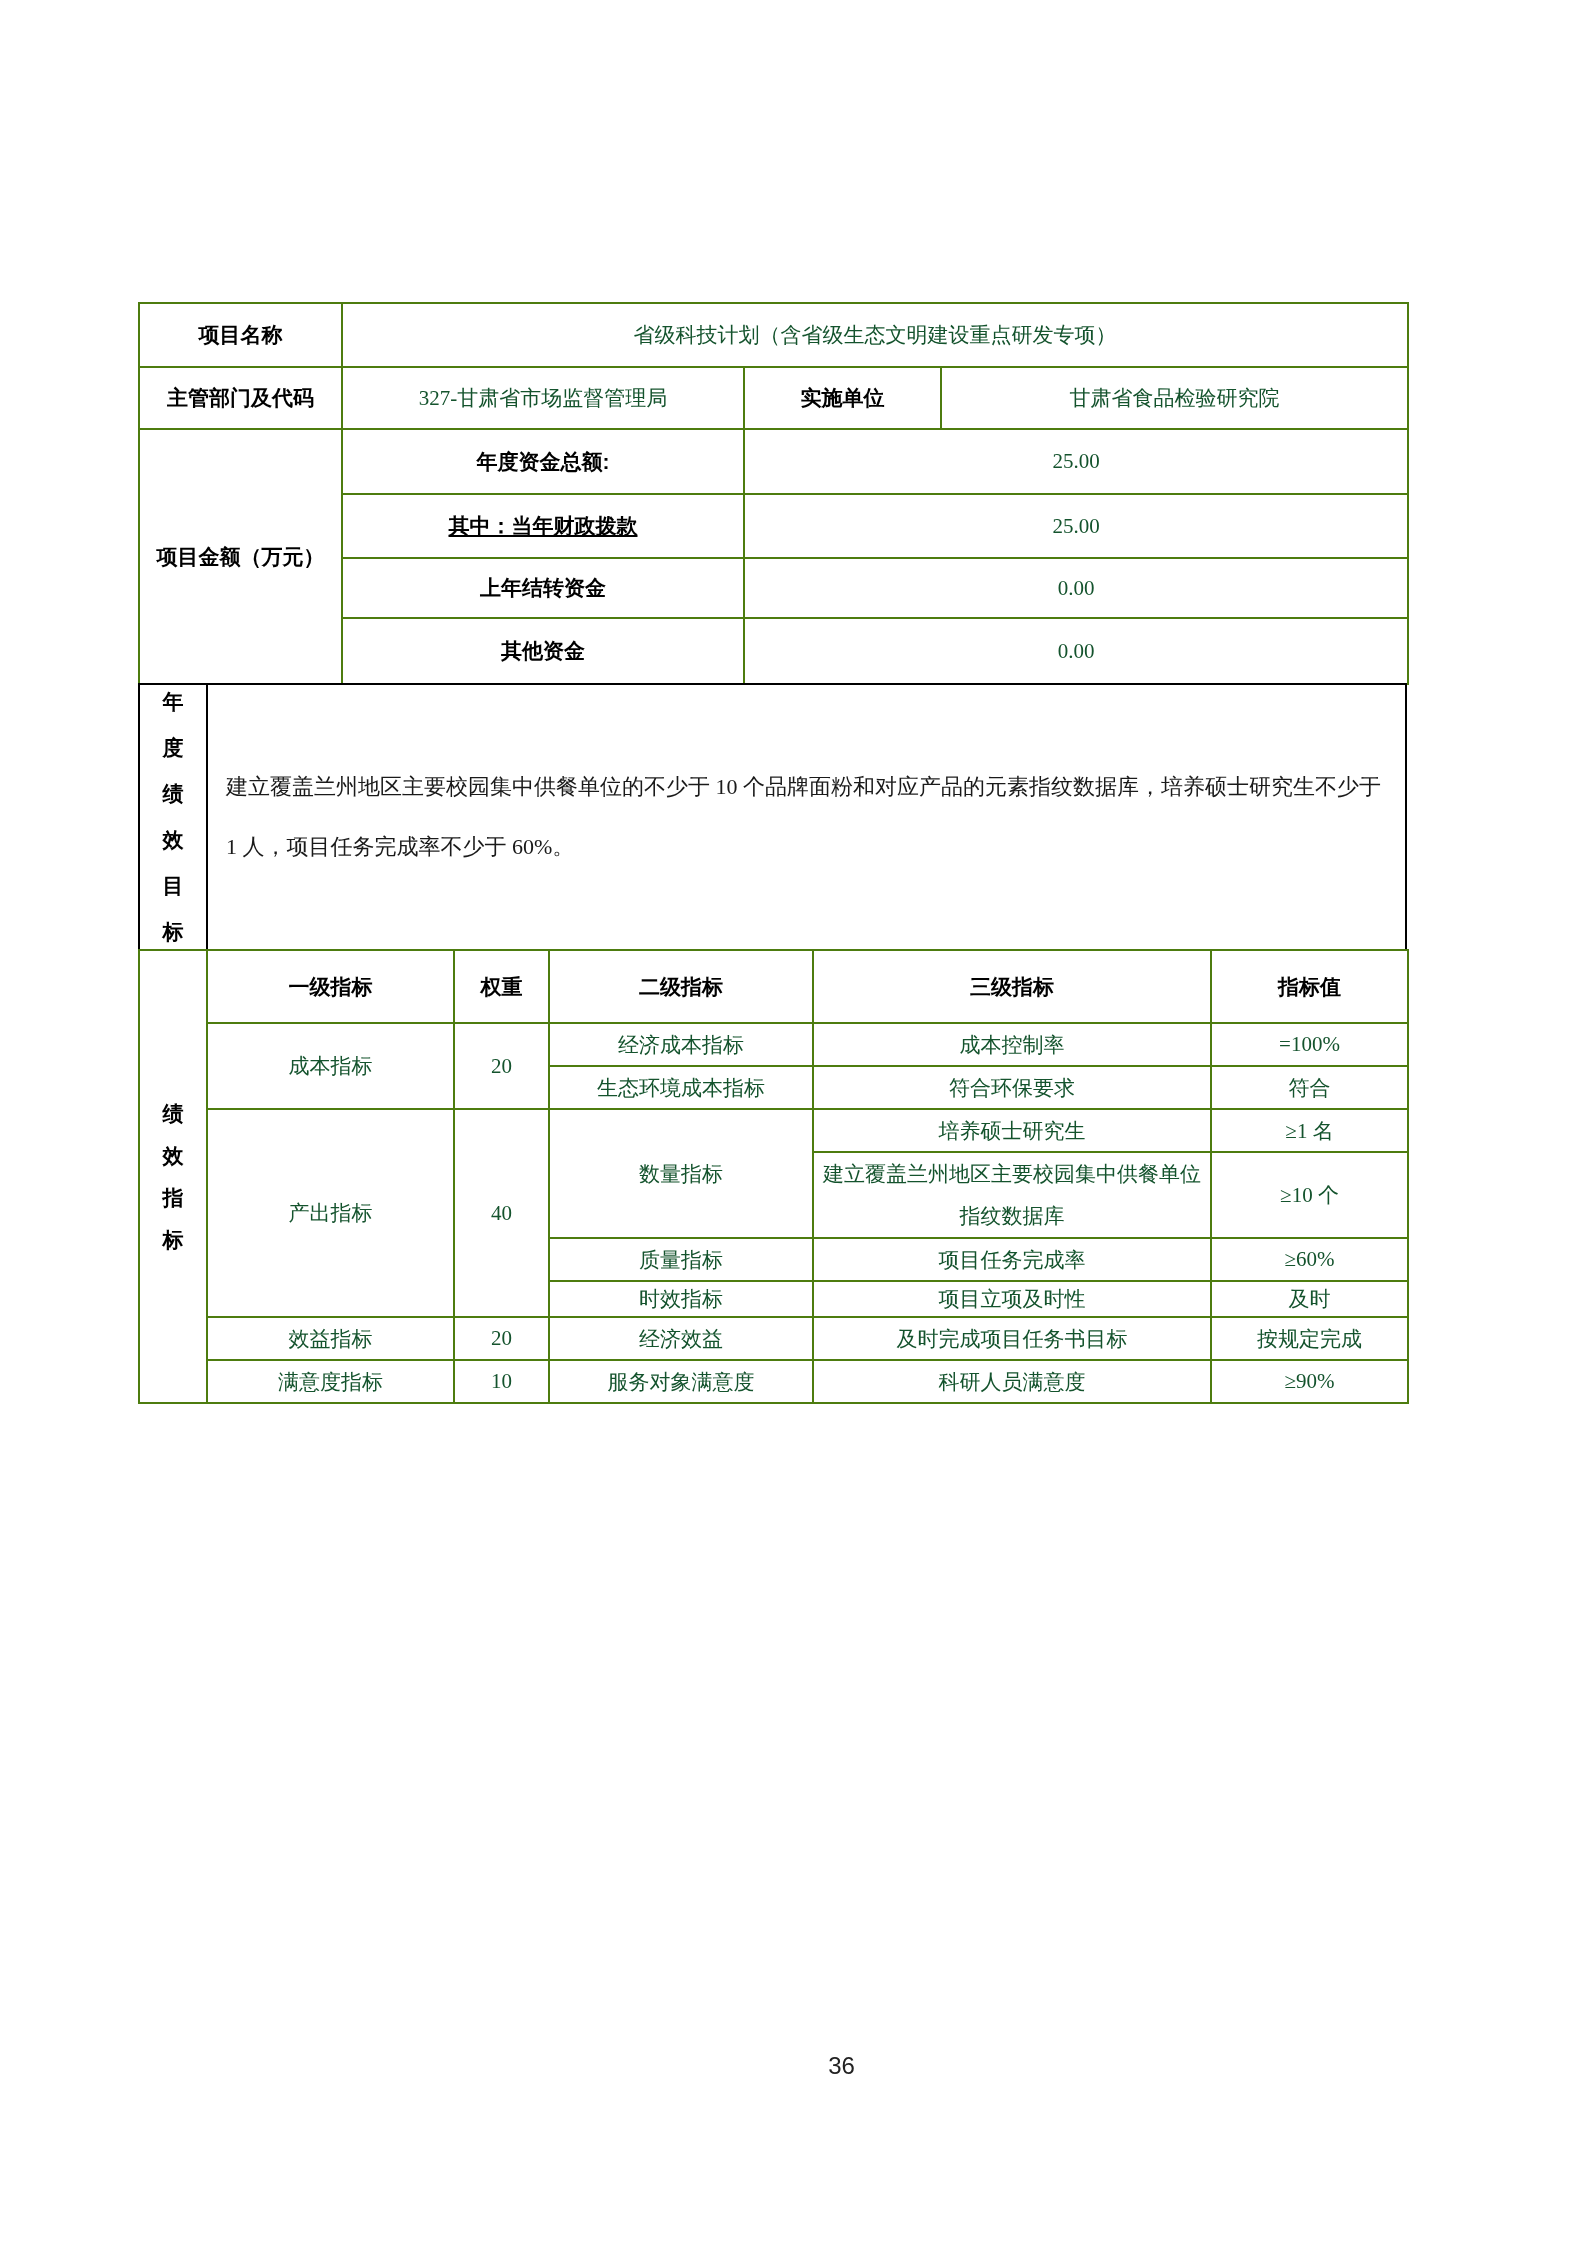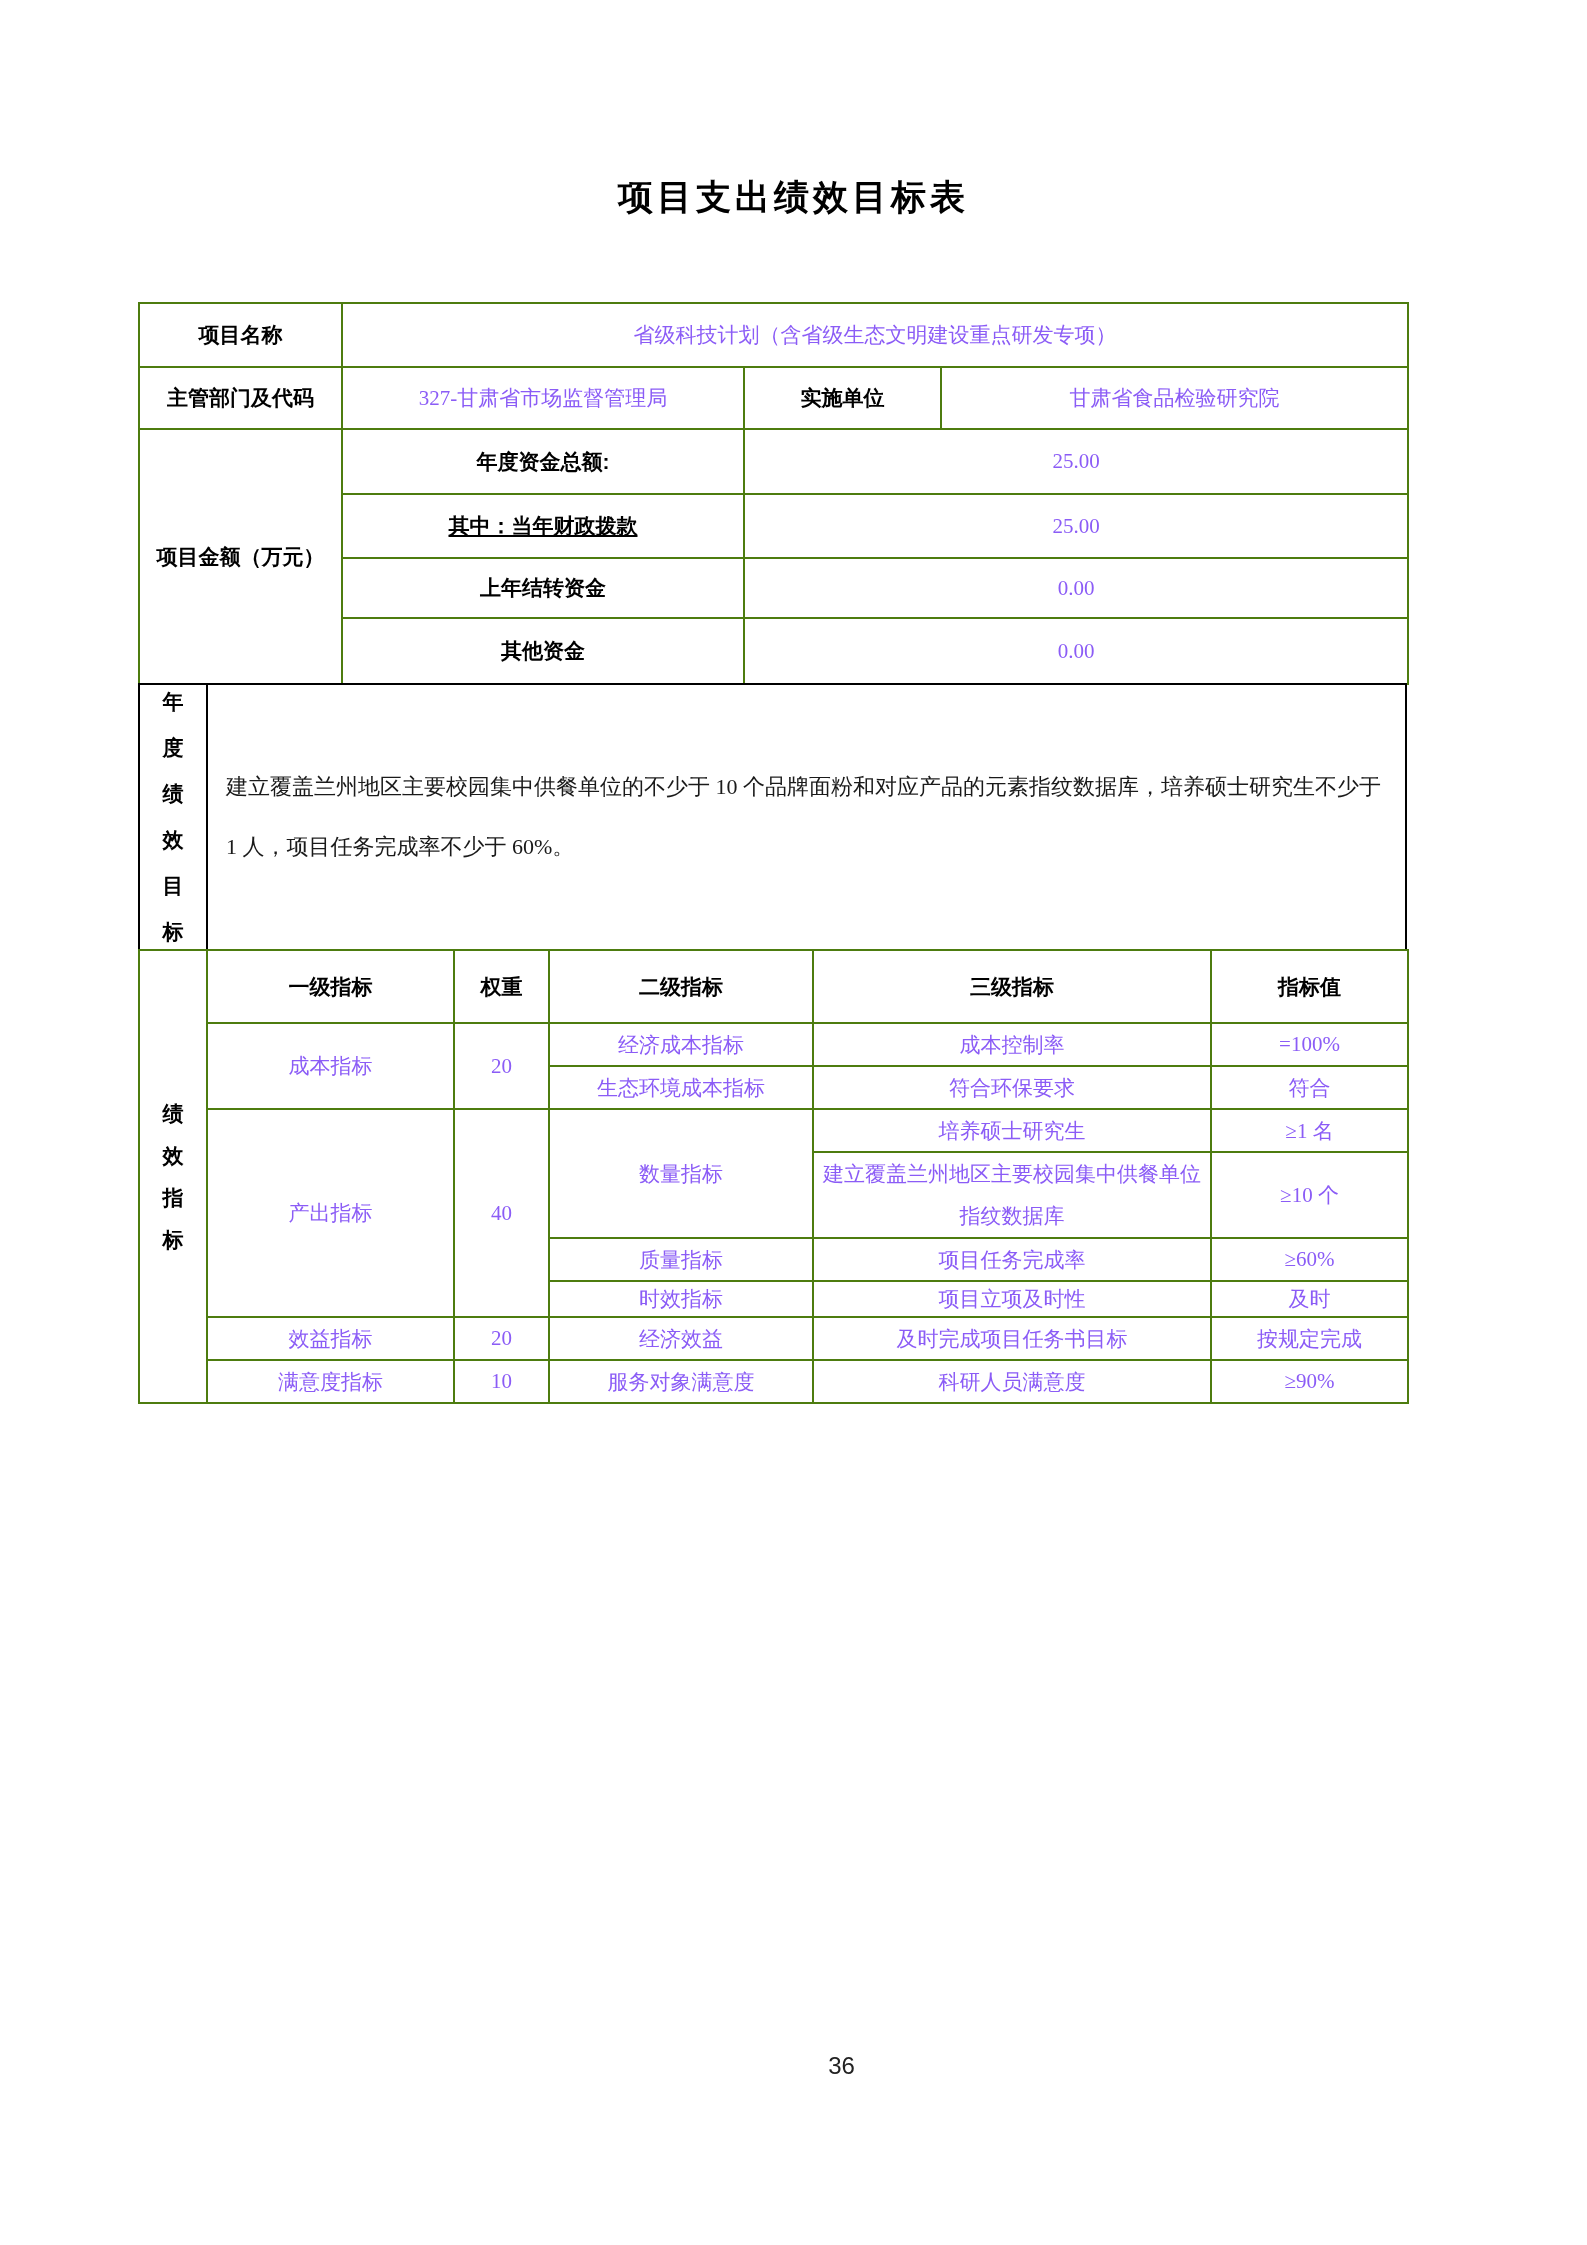--- a/index.html
+++ b/index.html
@@ -53,21 +53,21 @@
     overflow: hidden;
     box-sizing: border-box;
   }
   .b {
     font-weight: bold;
     font-family: "Liberation Sans", "DejaVu Sans", sans-serif;
   }
   .v {
     font-weight: normal;
     font-family: "Liberation Serif", "DejaVu Serif", serif;
-    color: #8b5cf6;
+    color: #14532d;
   }
   td.left   { text-align: left; padding-left: 14px; border-radius: 6px; }
   td.indent { text-align: left; padding-left: 58px; text-decoration: underline; }
 
   
   .annual-row {
     display: flex;
     margin-top: -2px;
     height: 268px;
     border: 2px solid #000000;
@@ -108,21 +108,20 @@
     color: #222222;
     font-family: "Liberation Sans", "DejaVu Sans", sans-serif;
     padding-left: 48px;
   }
 </style>
 </head>
 <body>
 
 <div class="page">
 
-  <div class="doc-title">项目支出绩效目标表</div>
 
   <div class="tables">
 
     <table class="t top-table">
       <colgroup>
         <col style="width:203px">
           <col style="width:402px">
           <col style="width:197px">
           <col style="width:467px">
       </colgroup>

